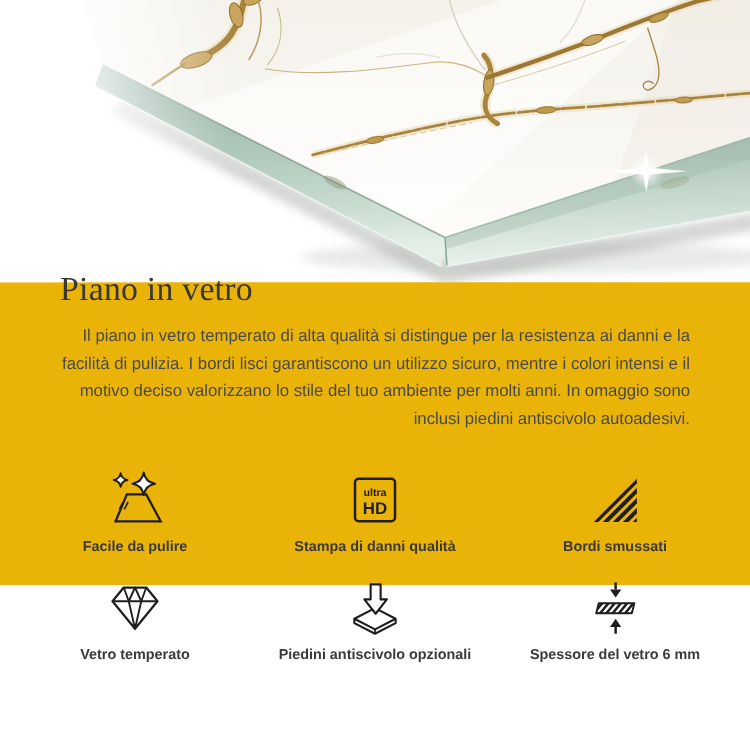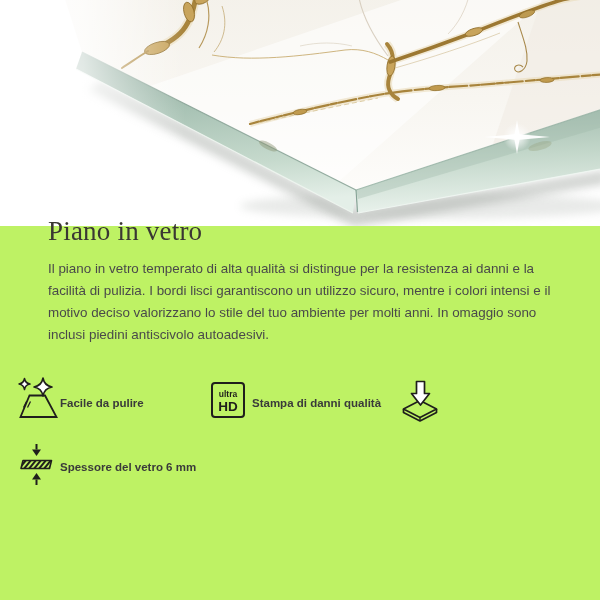--- a/index.html
+++ b/index.html
@@ -2,50 +2,51 @@
 <html lang="it"><head>
 <meta charset="utf-8">
 <style>
   html,body{margin:0;padding:0;}
   body{
     width:600px;height:600px;overflow:hidden;
     background:#ffffff;
     font-family:"Liberation Sans", sans-serif;
     -webkit-font-smoothing:antialiased;
   }
-  .page{position:relative;width:600px;height:600px;background:#bef264;}
+  .page{position:relative;width:600px;height:468px;background:#eab308;}
 
   
   .hero{position:relative;height:214px;}
   .hero svg{position:absolute;top:0;left:0;display:block;}
 
   
   .text-block{position:relative;padding:0 48px;z-index:2;}
   .title{
     font-family:"Liberation Serif", serif;
     font-size:27px;line-height:35px;
     color:#3a3733;font-weight:400;letter-spacing:.2px;
   }
   .paragraph{
     margin-top:9px;
     max-width:508px;
     font-size:13.4px;line-height:22px;
     color:#4a4a4a;
+    text-align:right;
   }
 
   
   .features{
     margin-top:30px;
     padding:0 12px;
     display:grid;
     grid-template-columns:repeat(3,1fr);
     row-gap:16px;
   }
   .feature{
-    display:flex;flex-direction:row;align-items:center;
+    display:flex;flex-direction:column;align-items:center;
     text-align:left;
   }
   .feature svg{width:48px;height:48px;display:block;}
   .feature-label{
     margin-top:7px;
     font-size:11.5px;line-height:15px;
     color:#3a3a3a;
     font-weight:bold;
   }
   .icon-stroke{stroke:#1f1e1c;fill:none;}
@@ -198,29 +199,56 @@
 
     <div class="feature">
       <svg viewBox="0 0 48 48" aria-hidden="true">
         <rect x="8" y="7" width="32" height="34" rx="3" class="icon-stroke" stroke-width="2"></rect>
         <text x="24" y="21" text-anchor="middle" font-family="Liberation Sans, sans-serif" font-size="8.5" font-weight="600" fill="#1f1e1c">ultra</text>
         <text x="24" y="35" text-anchor="middle" font-family="Liberation Sans, sans-serif" font-size="13.5" font-weight="bold" fill="#1f1e1c">HD</text>
       </svg>
       <span class="feature-label">Stampa di danni qualità</span>
     </div>
 
-
+    <div class="feature">
+      <svg viewBox="0 0 48 48" aria-hidden="true">
+        <defs>
+            <clipPath id="triClip">
+              <path d="M7,41.5 L41.5,7 L41.5,41.5 Z"></path>
+            </clipPath>
+          </defs>
+        <g clip-path="url(#triClip)" stroke="#1f1e1c" stroke-width="3.2">
+          <path d="M5,45 L45,5"></path>
+          <path d="M13,45 L45,13"></path>
+          <path d="M21,45 L45,21"></path>
+          <path d="M29,45 L45,29"></path>
+          <path d="M37,45 L45,37"></path>
+        </g>
+      </svg>
+      <span class="feature-label">Bordi smussati</span>
+    </div>
+
+    <div class="feature">
+      <svg viewBox="0 0 48 48" aria-hidden="true">
+        <path class="icon-stroke" d="M6,19 L15,8 L33,8 L42,19 L24,41 Z" stroke-width="1.8" stroke-linejoin="round"></path>
+        <path class="icon-stroke" d="M6,19 L42,19" stroke-width="1.5"></path>
+        <path class="icon-stroke" d="M15,8 L19,19 L24,8 L29,19 L33,8" stroke-width="1.5" stroke-linejoin="round"></path>
+        <path class="icon-stroke" d="M19,19 L24,41 L29,19" stroke-width="1.5" stroke-linejoin="round"></path>
+      </svg>
+      <span class="feature-label">Vetro temperato</span>
+    </div>
 
     <div class="feature">
       <svg viewBox="0 0 48 48" aria-hidden="true">
         <path class="icon-stroke" d="M7.5,33 L24,24.5 L40.5,33 L24,41.5 Z" stroke-width="1.7" stroke-linejoin="round"></path>
         <path class="icon-stroke" d="M7.5,33 L7.5,36.5 L24,45 L40.5,36.5 L40.5,33" stroke-width="1.7" stroke-linejoin="round"></path>
         <path class="icon-stroke" d="M24,41.5 L24,45" stroke-width="1.4"></path>
         <path d="M20.5,5.5 L28.5,5.5 L28.5,17.5 L33.5,17.5 L24.5,29 L15.5,17.5 L20.5,17.5 Z" fill="#ffffff" stroke="#1f1e1c" stroke-width="1.7" stroke-linejoin="round"></path>
       </svg>
+      <span class="feature-label">Piedini antiscivolo opzionali</span>
     </div>
 
     <div class="feature">
       <svg viewBox="0 0 48 48" aria-hidden="true">
         <defs>
             <clipPath id="barClip">
               <path d="M11,20.5 L39.5,20.5 L37.5,28.5 L9,28.5 Z"></path>
             </clipPath>
           </defs>
         <g clip-path="url(#barClip)" stroke="#1f1e1c" stroke-width="2">

